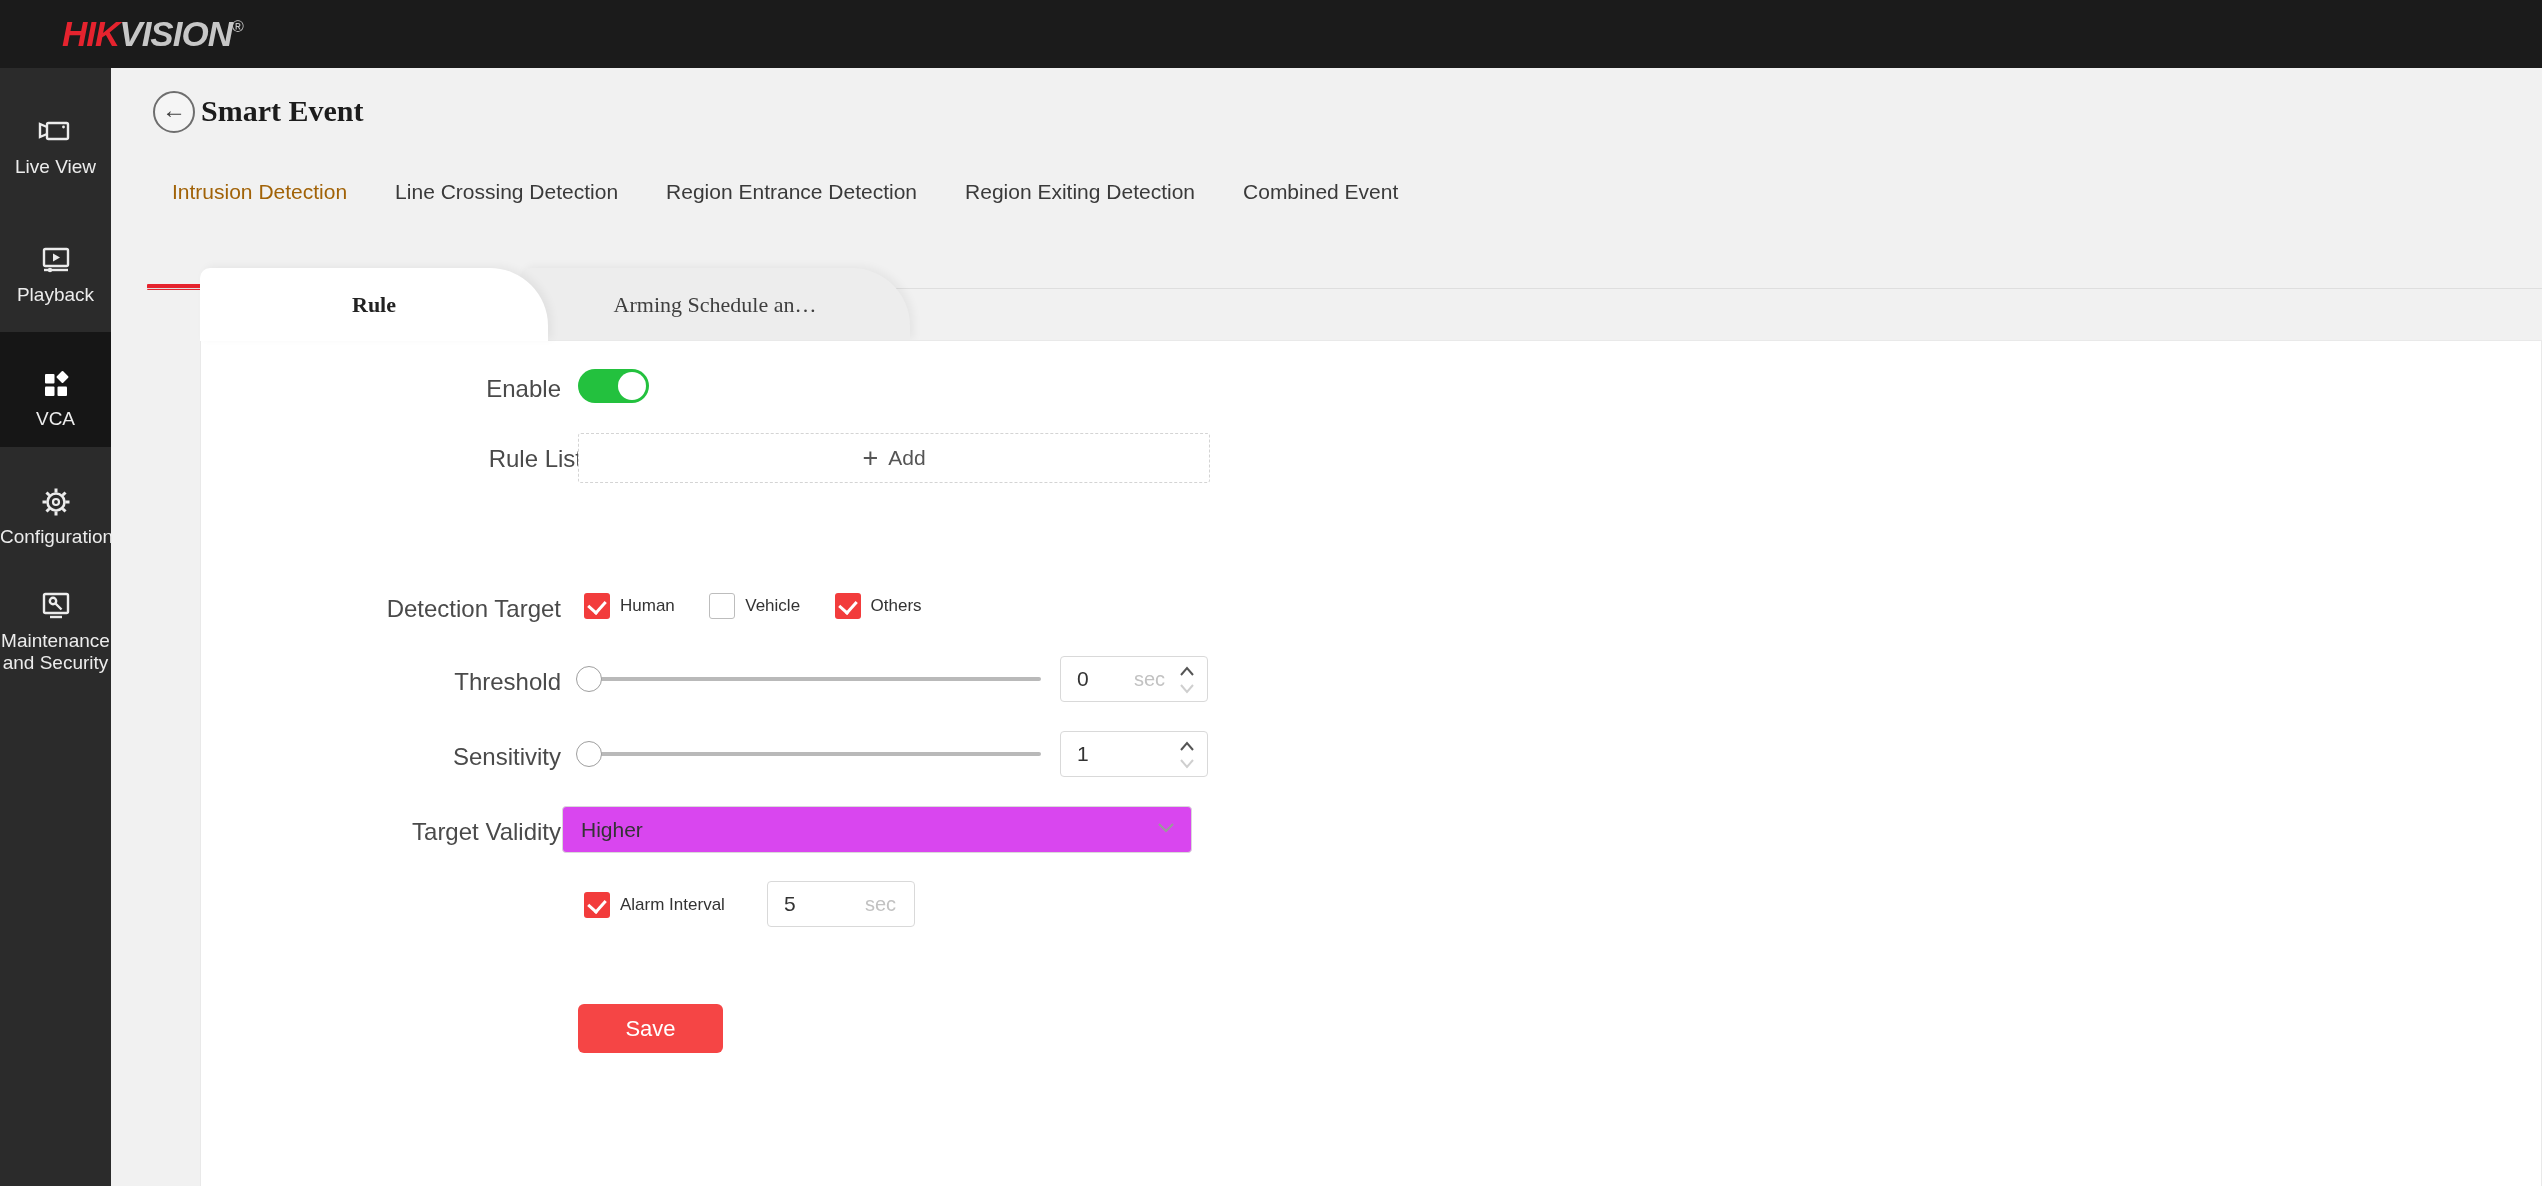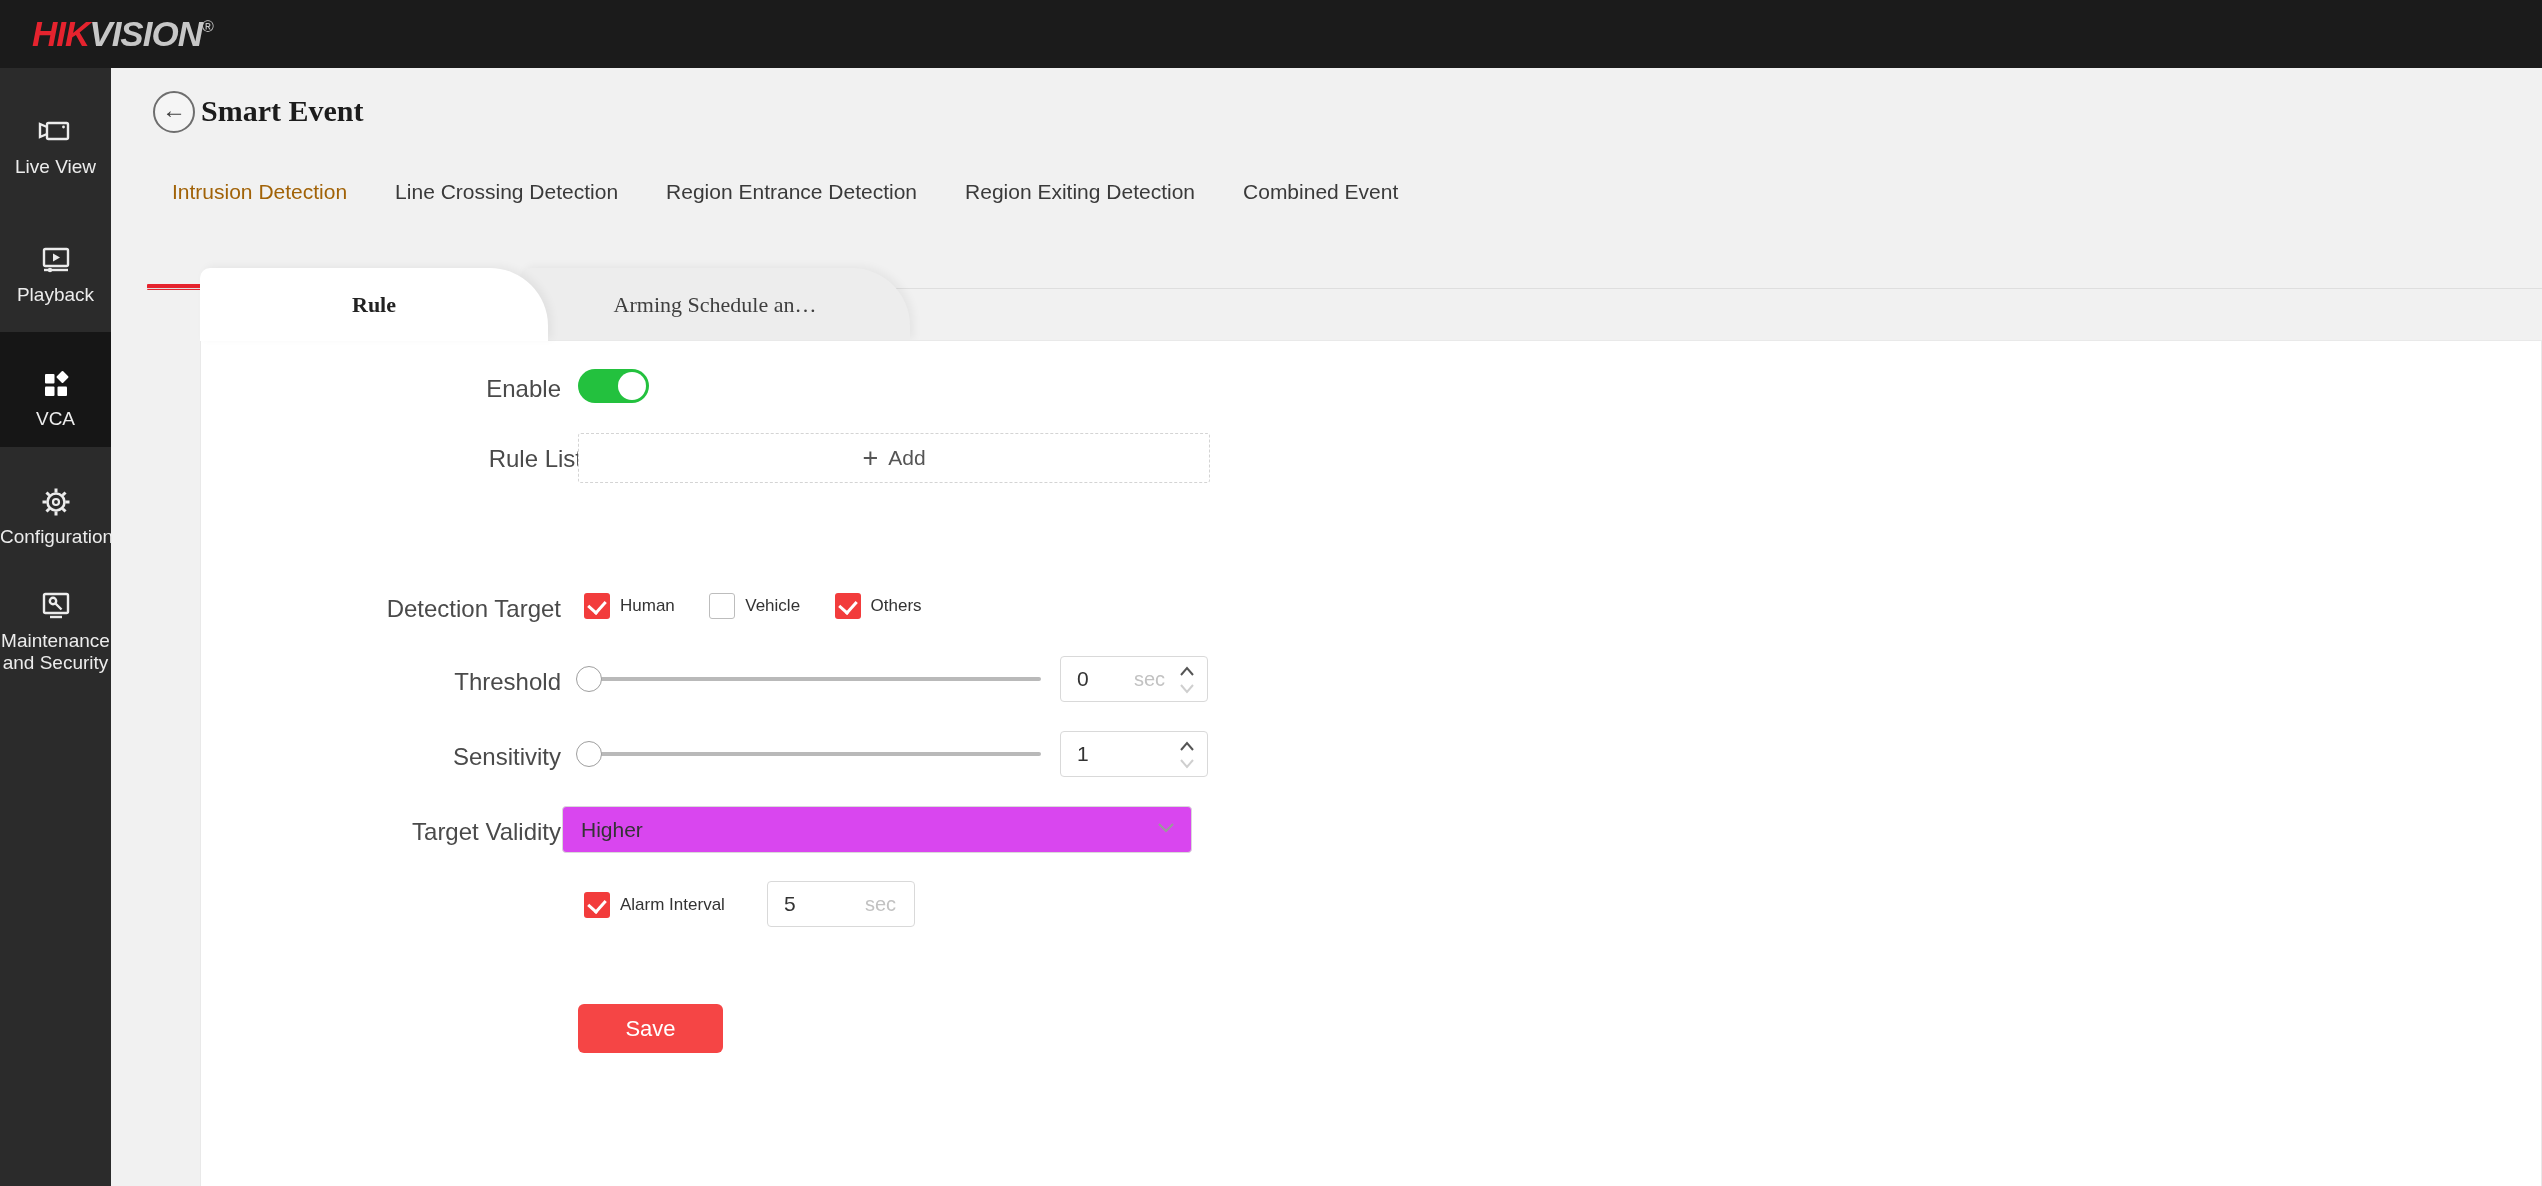--- a/index.html
+++ b/index.html
@@ -1,21 +1,21 @@
 <!DOCTYPE html>
 <html><head>
 <meta charset="utf-8">
 <style>
   html,body{margin:0;padding:0;background:#888;}
   #app{position:relative;width:2542px;height:1186px;overflow:hidden;
        font-family:"Liberation Sans",sans-serif;background:#f1f1f1;}
 
   
   .topbar{position:absolute;left:0;top:0;width:2542px;height:68px;background:#1b1b1b;}
-  .logo{position:absolute;left:32px;top:14px;font-style:italic;font-weight:900;
+  .logo{position:absolute;left:62px;top:14px;font-style:italic;font-weight:900;
         font-size:35px;letter-spacing:-1px;font-family:"Liberation Sans",sans-serif;}
   .logo .hik{color:#e5232e;} .logo .vision{color:#c7c7c7;}
   .logo .reg{color:#c7c7c7;font-size:16px;font-weight:400;vertical-align:14px;font-style:normal;}
 
   
   .sidebar{position:absolute;left:0;top:68px;width:111px;height:1118px;background:#2b2b2b;}
   .side-item{position:absolute;left:0;width:111px;text-align:center;color:#ececec;cursor:pointer;}
   .side-item .lbl{font-size:19px;line-height:22px;margin-top:4px;}
   .side-item svg{display:block;margin:0 auto;}
   .vca-active{position:absolute;left:0;top:264px;width:111px;height:115px;background:#161616;}

